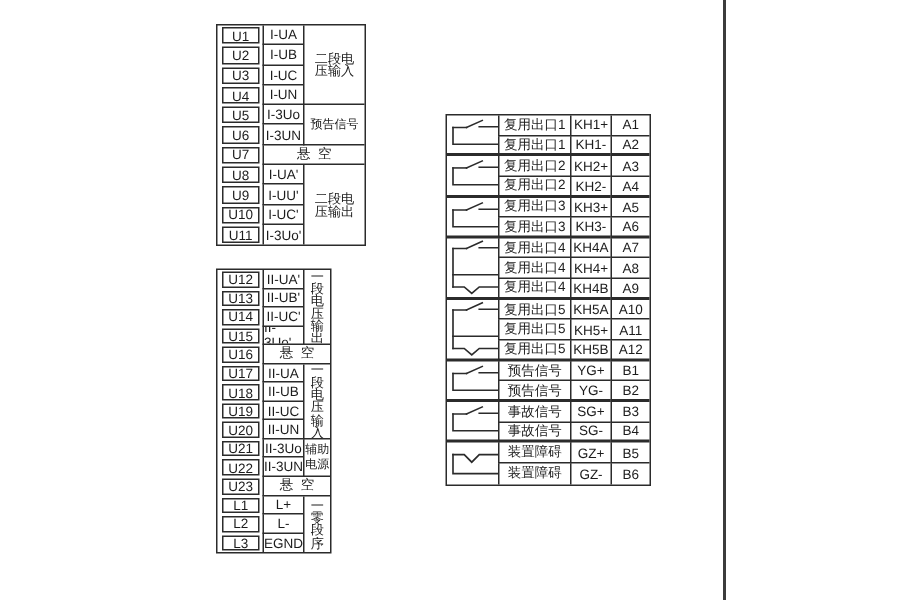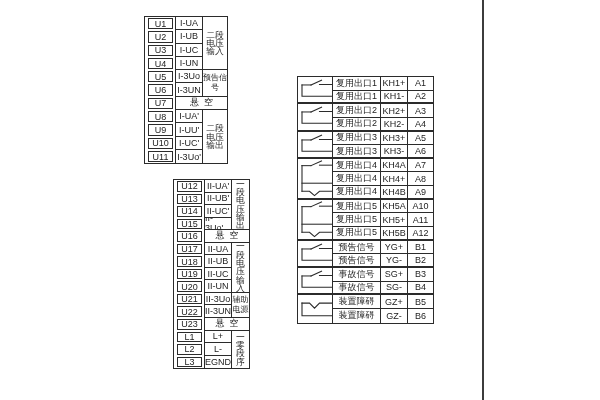--- a/index.html
+++ b/index.html
@@ -3,22 +3,22 @@
 <meta charset="utf-8">
 <style>
   html,body{margin:0;padding:0;background:#fff;}
   .page{position:relative;width:600px;height:400px;background:#ffffff;overflow:hidden;
         font-family:"Liberation Sans",sans-serif;color:#1c1c1c;}
   .vline{position:absolute;left:482px;top:0;width:2px;height:400px;background:#3c3c3c;}
 
   
   .ltable{position:absolute;display:grid;grid-template-columns:30px 27px 1fr;
           border:1.5px solid #2b2b2b;box-sizing:border-box;background:#fff;}
-  #lt1{left:144px;top:16px;width:84px;grid-auto-rows:13.3px;}
-  #lt2{left:144px;top:179px;width:77px;grid-auto-rows:12.55px;margin-left:29px;}
+  #lt1{left:144px;top:16px;width:100px;grid-auto-rows:13.3px;}
+  #lt2{left:144px;top:179px;width:77px;grid-auto-rows:12.55px;}
   .tbox{border:1px solid #2b2b2b;margin:1px 2px 1px 3px;display:flex;align-items:center;
         justify-content:center;font-size:9px;}
   .cell{border-left:1px solid #2b2b2b;border-bottom:1px solid #2b2b2b;display:flex;
         align-items:center;justify-content:center;font-size:9px;overflow:hidden;}
   .nb{border-bottom:none !important;}
   .kong{letter-spacing:5px;padding-left:5px;box-sizing:border-box;}
   .vert{word-break:break-all;line-height:8.3px;font-size:8.8px;padding:0 3px;text-align:center;}
   .wrap2{word-break:break-all;line-height:10px;font-size:8px;text-align:center;}
 
   

